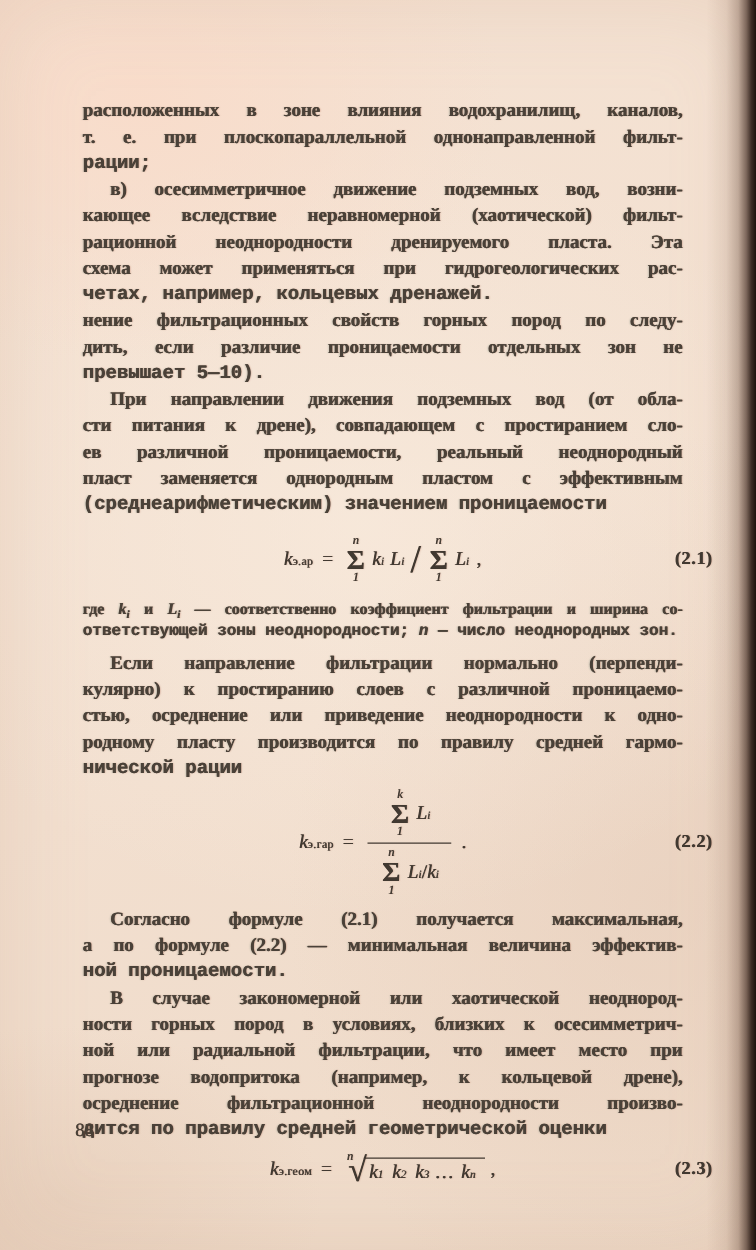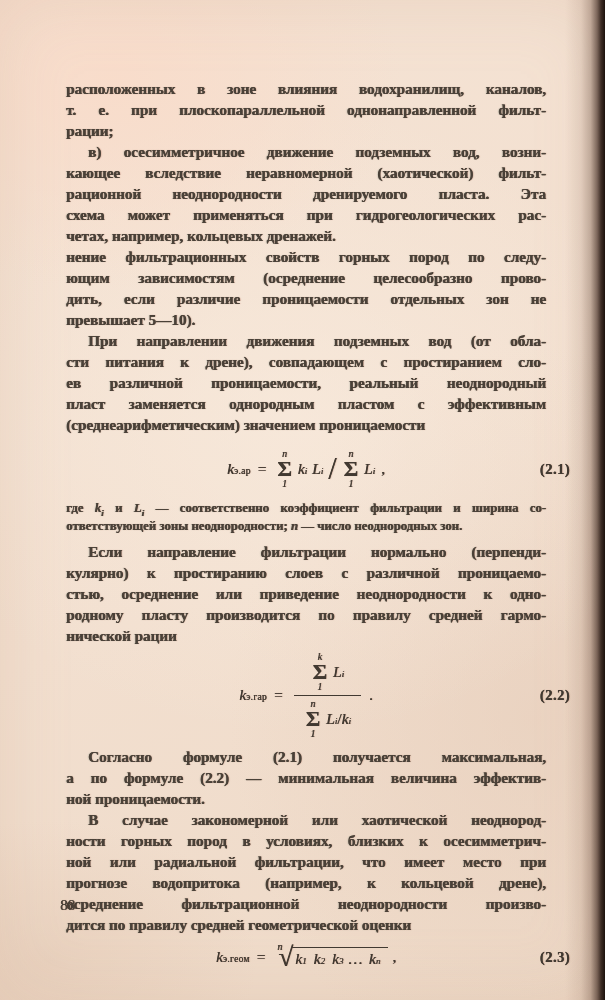--- a/index.html
+++ b/index.html
@@ -31,21 +31,21 @@
   }
 
   .content { position:absolute; left:66px; top:62px; width:480px; z-index:2;margin-top:16px; }
 
   .line {
     font-size:15.2px; font-weight:bold; line-height:21px; height:21px;
     color:#4a4138; white-space:nowrap;
     text-align:justify; text-align-last:justify;
     text-shadow: .4px 0 0 #4a4138, 1px 0 1px rgba(146,64,38,.28), -1px 0 1px rgba(62,100,88,.16);
   }
-  .line.last { text-align-last:left; }
+  .line.last { text-align-last:left;font-family:Liberation Mono, monospace; }
   .line.indent { padding-left:22px; }
 
   
   .note .line { font-size:12.8px; line-height:18px; height:18px; }
   .note { margin:4px 0 6px 0; }
   .v  { font-style:italic; }
   sub.s { font-size:9px; font-style:italic; }
 
   
   .eqrow {
@@ -105,21 +105,20 @@
       </div>
     <div class="para">
         <div class="line indent">в) осесимметричное движение подземных вод, возни-</div>
         <div class="line">кающее вследствие неравномерной (хаотической) фильт-</div>
         <div class="line">рационной неоднородности дренируемого пласта. Эта</div>
         <div class="line">схема может применяться при гидрогеологических рас-</div>
         <div class="line last">четах, например, кольцевых дренажей.</div>
       </div>
     <div class="para">
         <div class="line">нение фильтрационных свойств горных пород по следу-</div>
-        <div class="line">ющим зависимостям (осреднение целесообразно прово-</div>
         <div class="line">дить, если различие проницаемости отдельных зон не</div>
         <div class="line last">превышает 5—10).</div>
       </div>
     <div class="para">
         <div class="line indent">При направлении движения подземных вод (от обла-</div>
         <div class="line">сти питания к дрене), совпадающем с простиранием сло-</div>
         <div class="line">ев различной проницаемости, реальный неоднородный</div>
         <div class="line">пласт заменяется однородным пластом с эффективным</div>
         <div class="line last">(среднеарифметическим) значением проницаемости</div>
       </div>

